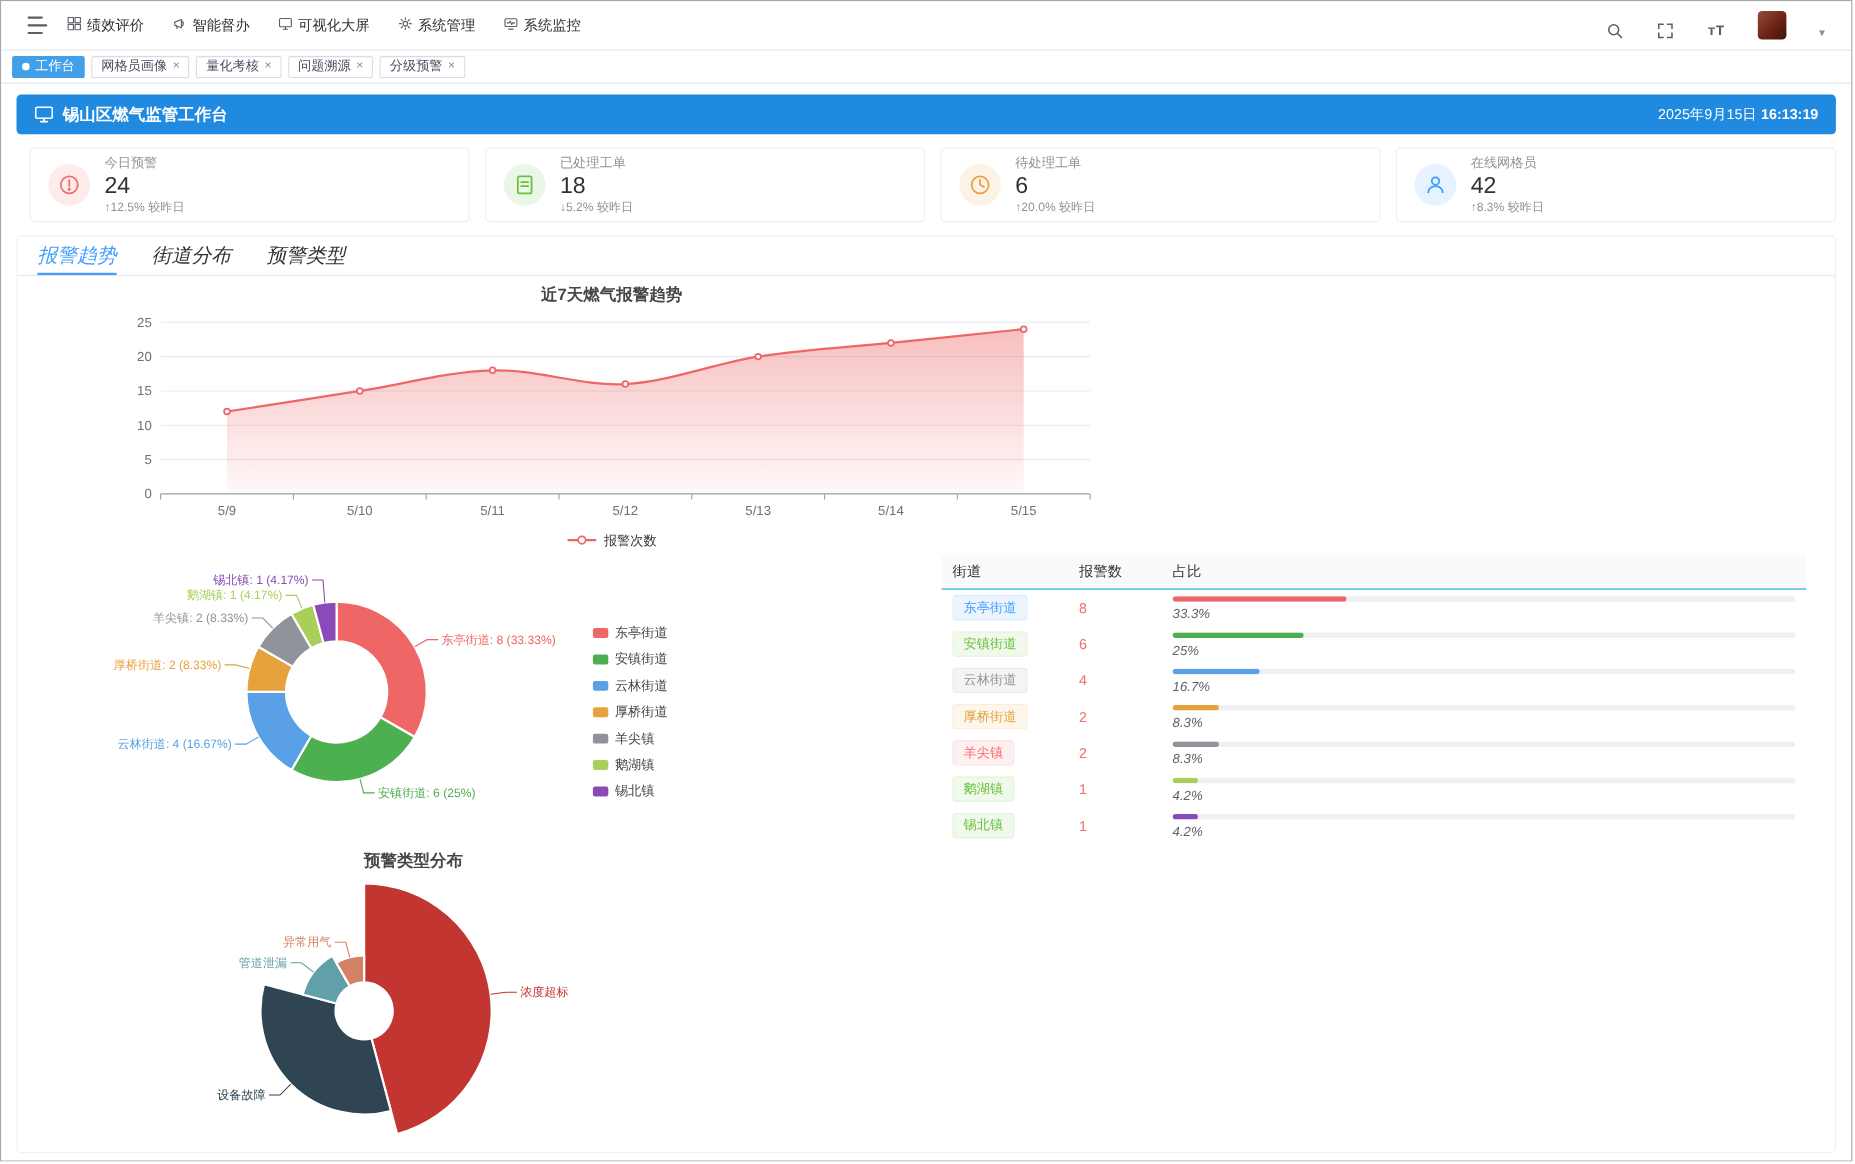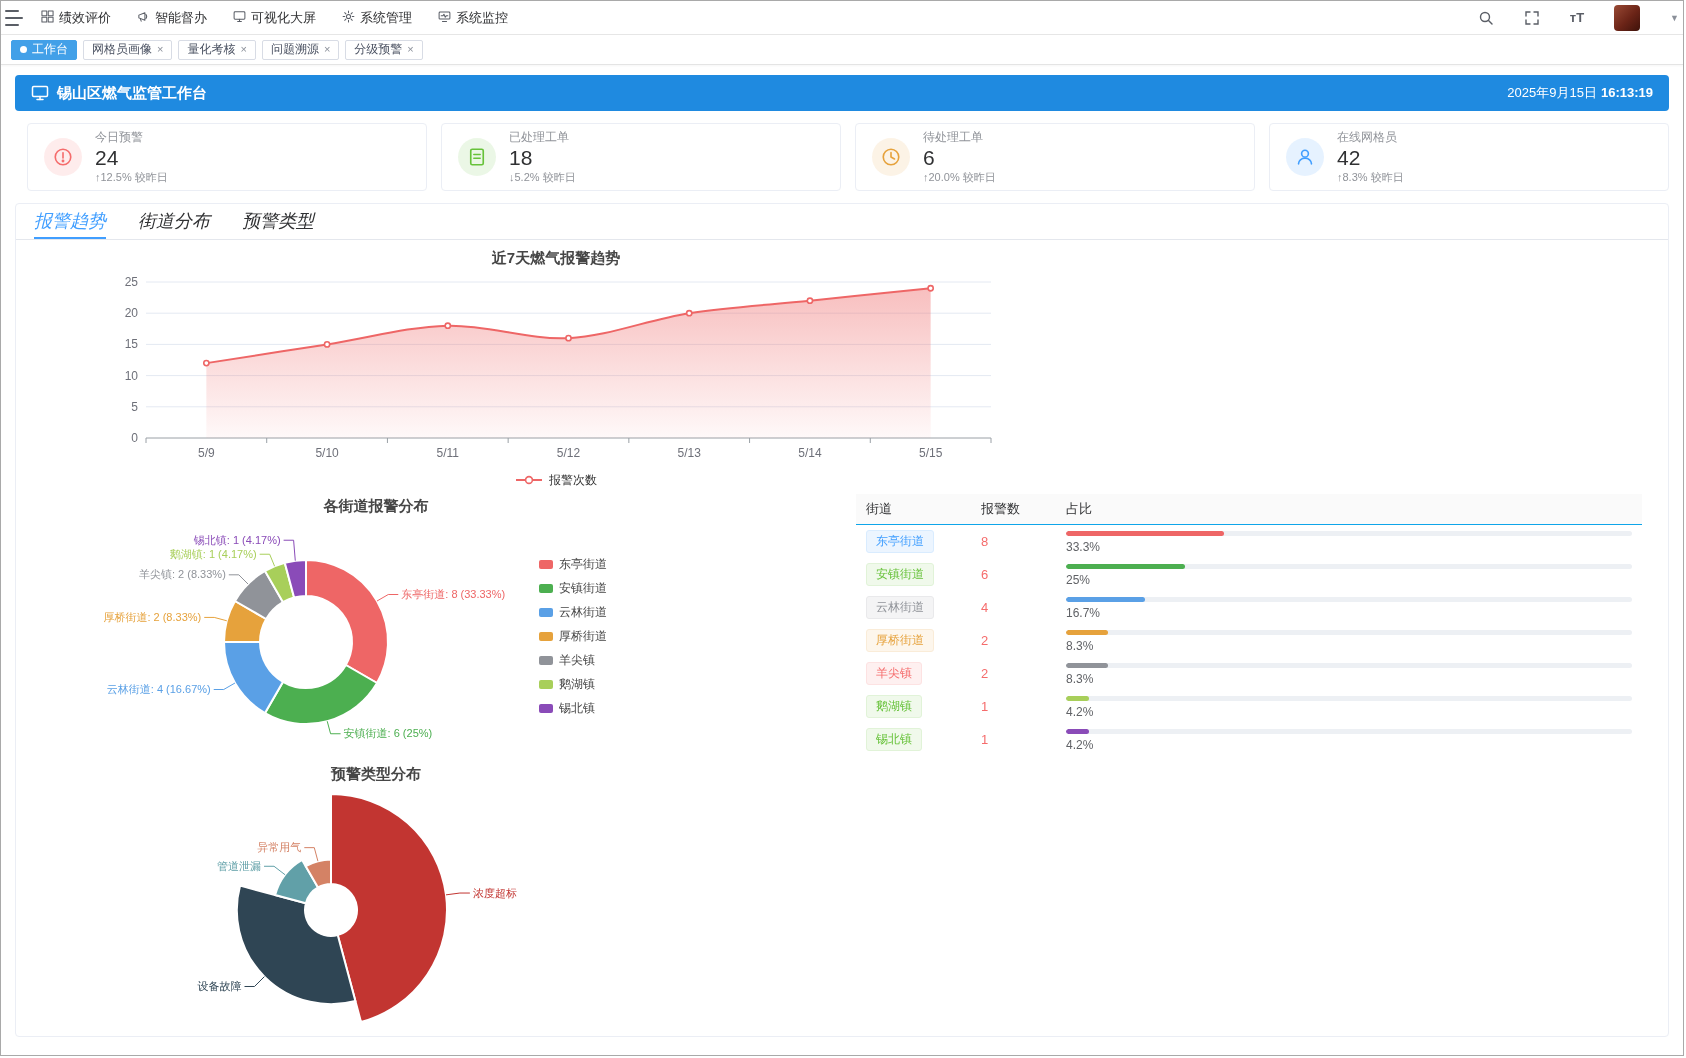--- a/index.html
+++ b/index.html
@@ -1,27 +1,27 @@
 <!DOCTYPE html>
 <html><head>
 <meta charset="utf-8">
 <style>
   * { box-sizing: border-box; margin: 0; padding: 0; }
   body { font-family: "Liberation Sans", "DejaVu Sans", sans-serif; background:#fff; color:#303133; }
   .page { width:1684px; height:1056px; border:1px solid #a9a9a9; background:#fff; overflow:hidden; position:relative; }
 
   
-  .topnav { height:34px; border-bottom:1px solid #e6e6e6; display:flex; align-items:center; padding:0 4px; }
+  .topnav { height:45px; border-bottom:1px solid #e6e6e6; display:flex; align-items:center; padding:0 24px; }
   .hamburger { width:20px; height:16px; display:flex; flex-direction:column; justify-content:space-between; cursor:pointer; margin-right:16px; }
   .hamburger i { display:block; height:2px; background:#5a5e66; border-radius:1px; }
   .hamburger i:nth-child(1){width:14px}.hamburger i:nth-child(2){width:18px}.hamburger i:nth-child(3){width:14px}
   #nav-items { display:flex; align-items:center; }
   .nav-item { display:flex; align-items:center; gap:5px; font-size:13px; color:#303133; margin-right:26px; cursor:pointer; }
   .nav-item svg { width:13px; height:13px; stroke:#5a5e66; fill:none; stroke-width:1.1; stroke-linecap:round; stroke-linejoin:round; }
-  .nav-right { margin-left:auto; display:flex; align-items:center; gap:30px; }
+  .nav-right { margin-left:auto; display:flex; align-items:flex-end; gap:30px;font-family:Liberation Mono, monospace; }
   .nav-right .ni { cursor:pointer; display:flex; align-items:center; color:#5a5e66; }
   .nav-right svg { width:16px; height:16px; stroke:#5a5e66; fill:none; stroke-width:1.4; stroke-linecap:round; }
   .font-ico { font-size:13px; font-weight:bold; color:#5a5e66; }
   .avatar { width:26px; height:26px; border-radius:4px; background:linear-gradient(135deg,#9a4a35 0%,#6b2417 55%,#3e120a 100%); cursor:pointer; }
   .caret { font-size:9px; color:#8a8f99; cursor:pointer; }
 
   
   .tagbar { height:30px; border-bottom:1px solid #e4e4e4; display:flex; align-items:center; padding:0 10px; gap:6px; box-shadow:0 1px 2px rgba(0,0,0,.04); }
   .tag { font-size:12px; height:20px; display:flex; align-items:center; gap:5px; padding:0 8px; border:1px solid #d8dce5; color:#495060; background:#fff; border-radius:2px; cursor:pointer; }
   .tag .dot { width:7px; height:7px; border-radius:50%; background:#fff; display:inline-block; }
@@ -69,21 +69,21 @@
   .t-row { display:grid; grid-template-columns:115px 85px 1fr; align-items:center; padding:4px 10px; }
   .badge { display:inline-block; font-size:12px; padding:2px 9px; border-radius:3px; border:1px solid; cursor:pointer; }
   .badge-primary { color:#409eff; background:#ecf5ff; border-color:#d9ecff; }
   .badge-success { color:#67c23a; background:#f0f9eb; border-color:#e1f3d8; }
   .badge-info    { color:#909399; background:#f4f4f5; border-color:#e9e9eb; }
   .badge-warning { color:#e6a23c; background:#fdf6ec; border-color:#faecd8; }
   .badge-danger  { color:#f56c6c; background:#fef0f0; border-color:#fde2e2; }
   .count { color:#f56c6c; font-size:13px; }
   .track { height:5px; background:#edf0f4; border-radius:3px; overflow:hidden; margin-top:2px; }
   .fill { height:100%; border-radius:3px; }
-  .pct { font-size:12px; color:#606266; margin-top:4px; }
+  .pct { font-size:12px; color:#606266; margin-top:4px;font-style:italic; }
 
   .rose-block { margin-left:60px; width:560px; margin-top:4px; }
   svg.chart { display:block; }
   svg.chart text { font-family:"Liberation Sans","DejaVu Sans",sans-serif; }
 </style>
 </head>
 <body>
 
 <div class="page">
 
@@ -303,21 +303,20 @@
             <svg width="28" height="10">
                 <line x1="1" y1="5" x2="27" y2="5" stroke="#ee6666" stroke-width="2"></line>
                 <circle cx="14" cy="5" r="3.4" fill="#fff" stroke="#ee6666" stroke-width="1.6"></circle>
               </svg>
             <span>报警次数</span>
           </div>
         </div>
 
         <div class="row2">
           <div class="donut-block">
-            <div class="chart-title">各街道报警分布</div>
             <svg id="donut-chart" class="chart" width="560" height="240" viewBox="0 0 560 240">
                 <path d="M210,42A82,82,0,0,1,281.014083110324,164.99999999999997L249.8371685740842,147A46,46,0,0,0,210,78Z" fill="#ee6666" stroke="#fff" stroke-width="2"></path>
                 <path d="M281.014083110324,164.99999999999997A82,82,0,0,1,169.00000000000003,195.01408311032398L187,163.8371685740842A46,46,0,0,0,249.8371685740842,147Z" fill="#4caf50" stroke="#fff" stroke-width="2"></path>
                 <path d="M169.00000000000003,195.01408311032398A82,82,0,0,1,128,124.00000000000001L164,124.00000000000001A46,46,0,0,0,187,163.8371685740842Z" fill="#5aa0e6" stroke="#fff" stroke-width="2"></path>
                 <path d="M128,124.00000000000001A82,82,0,0,1,138.98591688967605,83L170.16283142591584,101A46,46,0,0,0,164,124.00000000000001Z" fill="#e6a23c" stroke="#fff" stroke-width="2"></path>
                 <path d="M138.98591688967605,83A82,82,0,0,1,169.00000000000003,52.98591688967602L187,84.16283142591581A46,46,0,0,0,170.16283142591584,101Z" fill="#909399" stroke="#fff" stroke-width="2"></path>
                 <path d="M169.00000000000003,52.98591688967602A82,82,0,0,1,188.7768383015933,44.794082244296405L198.09432392528404,79.56741199070285A46,46,0,0,0,187,84.16283142591581Z" fill="#a8cf5a" stroke="#fff" stroke-width="2"></path>
                 <path d="M188.7768383015933,44.794082244296405A82,82,0,0,1,209.99999999999997,42L210,78A46,46,0,0,0,198.09432392528404,79.56741199070285Z" fill="#8a4bb8" stroke="#fff" stroke-width="2"></path>
                 <polyline points="281.01408311032395,83 292.2724133595217,76.5 302.2724133595217,76.5" fill="none" stroke="#ee6666" stroke-width="1"></polyline>
                 <text x="305.2724133595217" y="80" text-anchor="start" fill="#ee6666" font-size="11">东亭街道: 8 (33.33%)</text>

